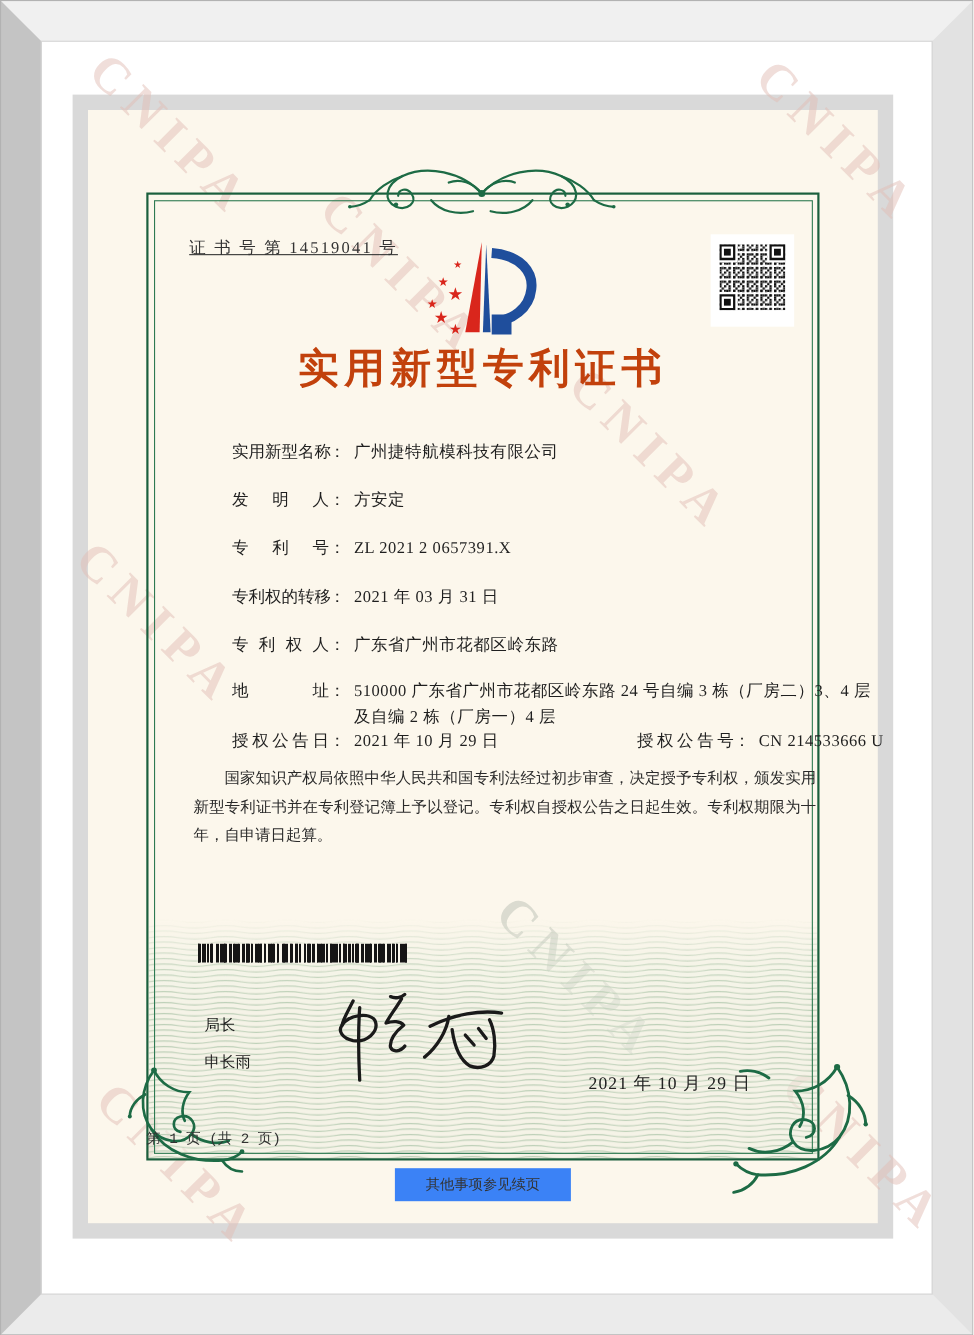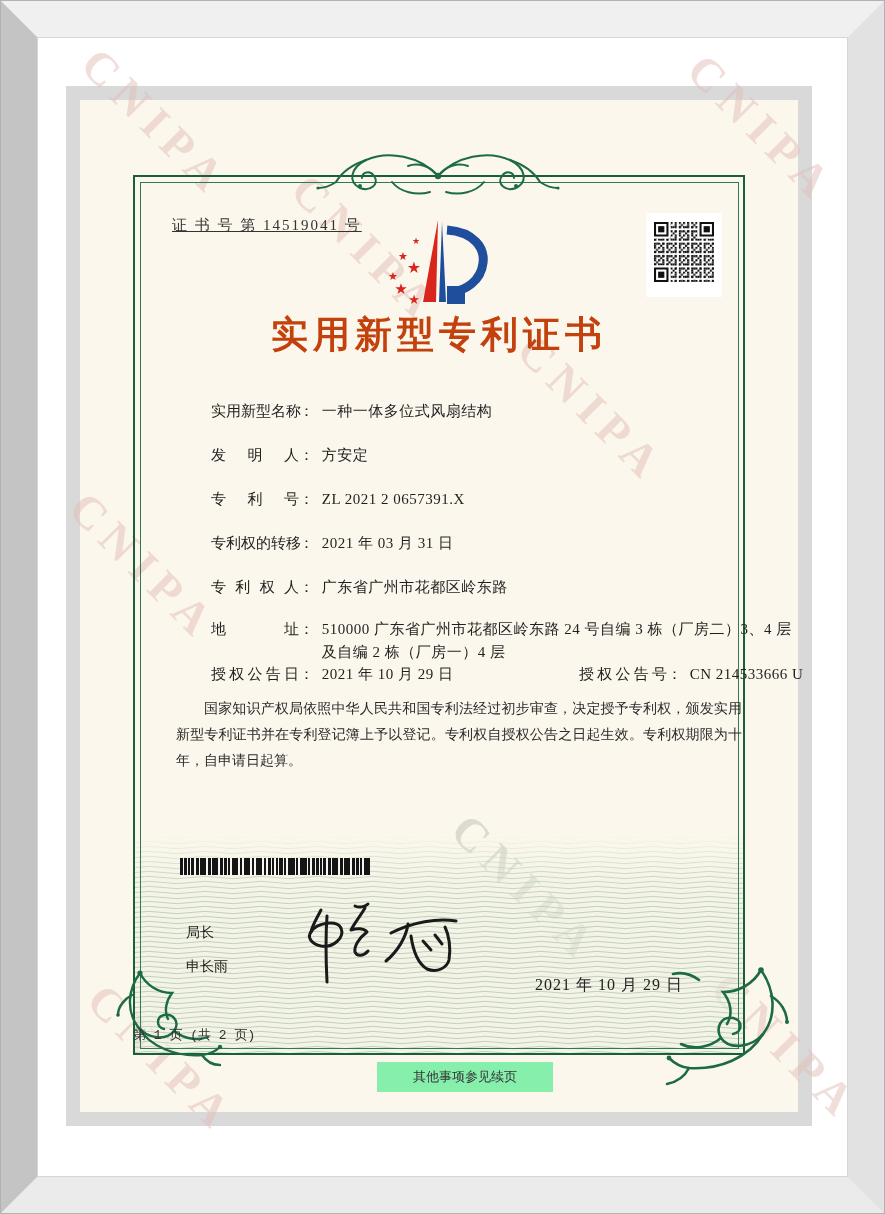--- a/index.html
+++ b/index.html
@@ -39,21 +39,21 @@
   .body-text p{margin:0;text-indent:2em;}
   .barcode{position:absolute;left:100px;top:758px;width:190px;height:17px;
            background-color:#f8f6ec;
            background-image:repeating-linear-gradient(90deg,#151515 0 2px,transparent 2px 4px),
                             repeating-linear-gradient(90deg,#151515 0 1px,transparent 1px 6px),
                             repeating-linear-gradient(90deg,#151515 0 3px,transparent 3px 11px);}
   .signer{position:absolute;left:106px;top:816px;font-size:14px;line-height:34px;color:#1b1b1b;}
   .sig-svg{position:absolute;left:195px;top:780px;}
   .issue-date{position:absolute;left:455px;top:875px;font-size:16px;letter-spacing:1px;color:#222;}
   .page-footer{position:absolute;left:53px;top:926px;width:612px;text-align:left;font-size:13px;color:#333;font-family:Liberation Mono, monospace;}
-  .cont-note{position:absolute;left:297px;top:962px;width:176px;height:30px;background:#86efac;
+  .cont-note{position:absolute;left:279px;top:962px;width:160px;height:30px;background:#3b82f6;
              text-align:center;font-size:13px;line-height:30px;color:#333;}
   .wave-svg{position:absolute;left:55px;top:735px;}
   .ornament{position:absolute;}
 </style>
 </head>
 <body>
 
 <div class="scene">
 
   <div class="frame"></div>
@@ -186,21 +186,21 @@
         <text x="13" y="78" font-size="11">★</text>
         <text x="21" y="92" font-size="15">★</text>
         <text x="34" y="102" font-size="13">★</text>
       </g>
     </svg>
 
     <div class="title">实用新型专利证书</div>
 
     <div class="row" style="top:300px">
       <span class="lab">实用新型名称</span><span class="colon">：</span>
-      <span class="val">一种一体多位式风扇结构</span>
+      <span class="val">广州捷特航模科技有限公司</span>
     </div>
     <div class="row" style="top:344px">
       <span class="lab">发明人</span><span class="colon">：</span>
       <span class="val">方安定</span>
     </div>
     <div class="row" style="top:388px">
       <span class="lab">专利号</span><span class="colon">：</span>
       <span class="val">ZL 2021 2 0657391.X</span>
     </div>
     <div class="row" style="top:432px">

